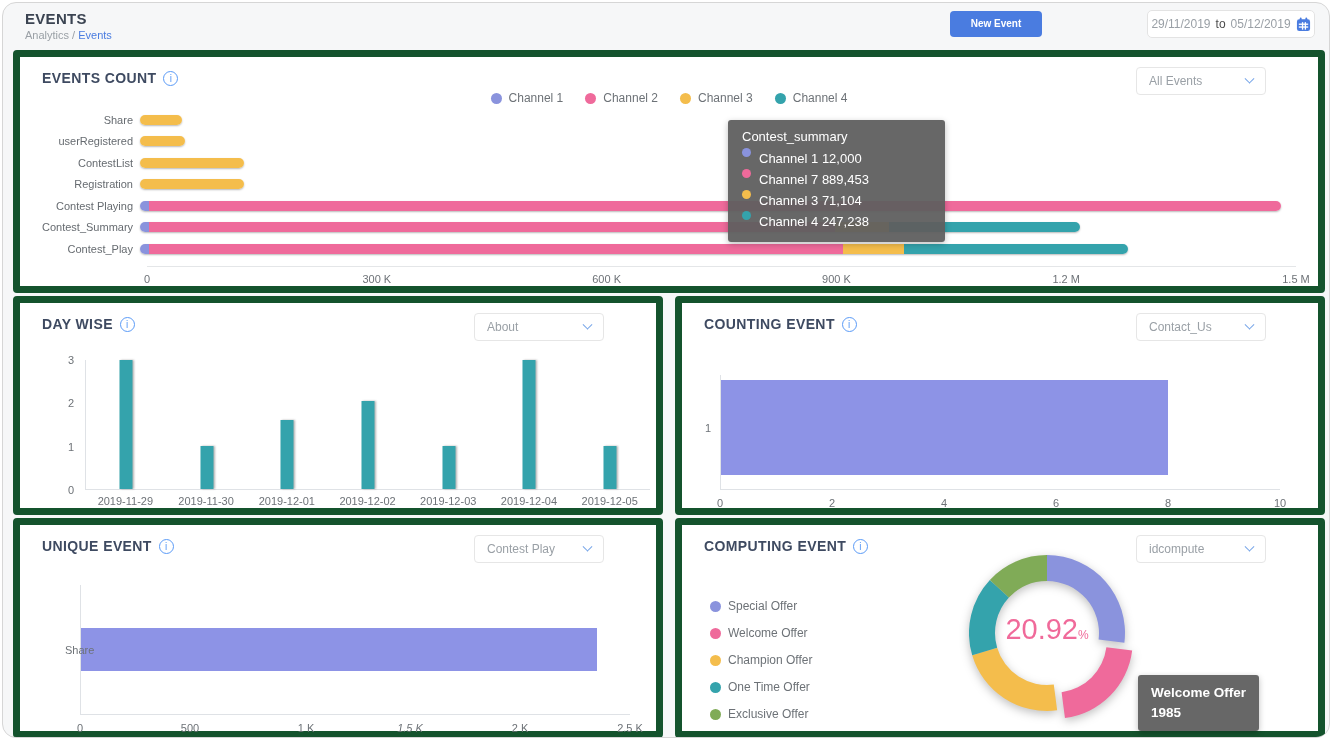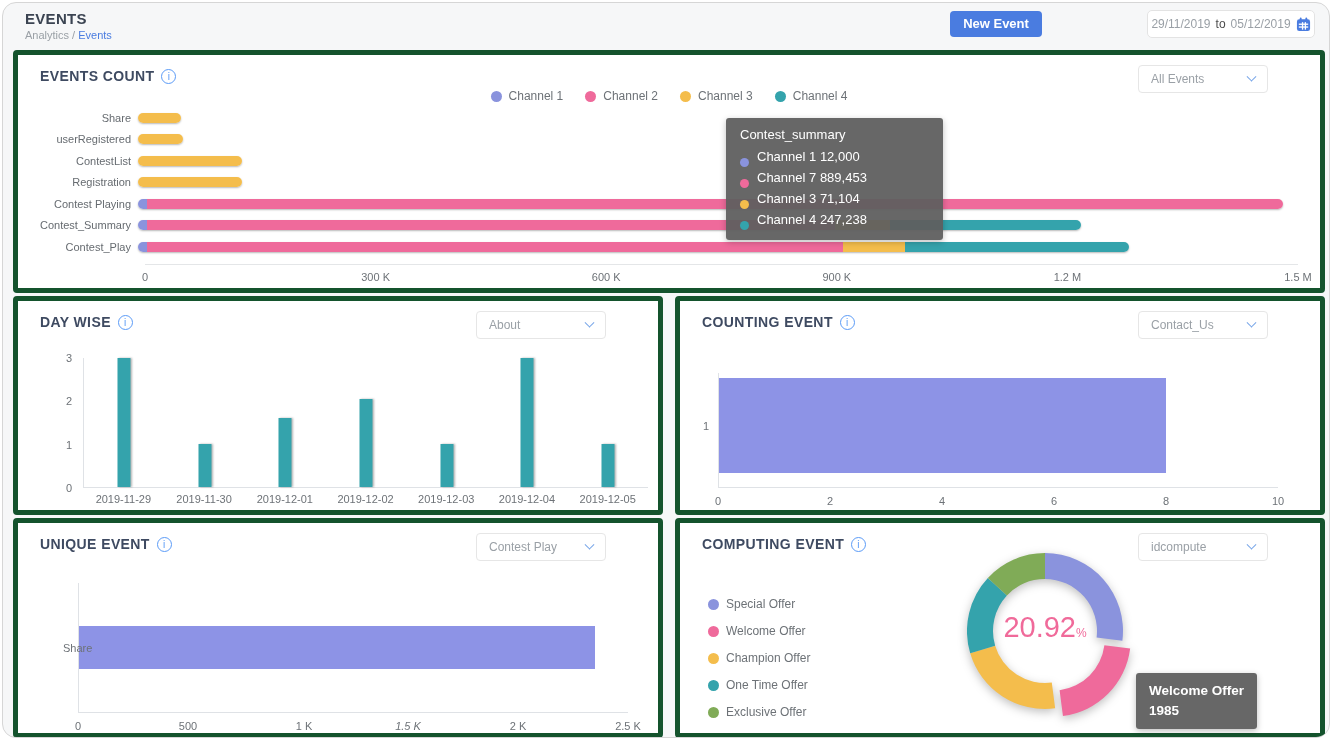--- a/index.html
+++ b/index.html
@@ -4,27 +4,27 @@
 <style>
   * { margin:0; padding:0; box-sizing:border-box; }
   body { width:1332px; height:740px; font-family:"Liberation Sans", sans-serif; background:#ffffff; position:relative; overflow:hidden; }
   .window { position:absolute; left:2px; top:2px; width:1328px; height:736px; background:#f6f7f8; border:1px solid #d6d6d6; border-radius:14px; overflow:hidden; }
 
   
   .topbar { position:absolute; left:0; top:0; width:100%; height:46px; }
   .page-title { position:absolute; left:22px; top:7px; font-size:15px; font-weight:bold; color:#3b4452; letter-spacing:.3px; }
   .breadcrumb { position:absolute; left:22px; top:26px; font-size:11px; color:#9aa0a6; }
   .breadcrumb .crumb-current { color:#4a7ce0; }
-  .btn-primary { position:absolute; right:287px; top:8px; width:92px; height:26px; background:#4a7ce0; color:#fff; font-size:13px; font-weight:bold; border:none; border-radius:4px; text-align:center; line-height:26px; cursor:pointer; }
+  .btn-primary { position:absolute; right:287px; top:8px; width:92px; height:26px; background:#4a7ce0; color:#fff; font-size:10px; font-weight:bold; border:none; border-radius:4px; text-align:center; line-height:26px; cursor:pointer; }
   .datebox { position:absolute; right:14px; top:7px; width:168px; height:28px; background:#fff; border:1px solid #e3e3e3; border-radius:5px; display:flex; align-items:center; justify-content:center; gap:5px; font-size:12px; color:#9aa0a6; }
   .datebox .date-sep { color:#4c4c4c; }
   .cal-icon { display:inline-block; line-height:0; }
 
   
-  .panel { position:absolute; background:#fff; border:5px solid #14532d; border-radius:4px; }
+  .panel { position:absolute; background:#fff; border:7px solid #14532d; border-radius:4px; }
   .panel-events { left:10px; top:47px; width:1312px; height:243px; }
   .panel-daywise { left:10px; top:293px; width:650px; height:219px; }
   .panel-counting { left:672px; top:293px; width:650px; height:219px; }
   .panel-unique { left:10px; top:515px; width:650px; height:220px; }
   .panel-computing { left:672px; top:515px; width:650px; height:220px; }
   .panel-title { position:absolute; left:22px; top:13px; font-size:14px; font-weight:bold; color:#3e4a61; letter-spacing:.4px; display:flex; align-items:center; gap:7px; }
   .info-icon { display:inline-block; width:15px; height:15px; border:1px solid #5b9bf7; border-radius:50%; color:#5b9bf7; font-size:10px; font-weight:normal; text-align:center; line-height:13px; font-style:normal; }
   .select-box { position:absolute; right:52px; top:10px; width:130px; height:28px; background:#fff; border:1px solid #e6e6e6; border-radius:4px; display:flex; align-items:center; padding:0 12px; font-size:12px; color:#9aa0a6; cursor:pointer; }
   .select-box .chevron { margin-left:auto; width:7px; height:7px; border-right:1.6px solid #74a3e8; border-bottom:1.6px solid #74a3e8; transform:rotate(45deg) translate(-2px,-2px); }
 
@@ -39,21 +39,21 @@
   .ec-row { display:flex; align-items:center; height:21.5px; }
   .ec-label { width:98px; text-align:right; font-size:11px; color:#666b70; padding-right:7px; flex:none; }
   .ec-track { flex:1; position:relative; height:10px; }
   .ec-group { position:absolute; left:0; top:0; height:10px; display:flex; border-radius:5px; overflow:hidden; box-shadow:0 1px 2px rgba(0,0,0,.28); }
   .ec-seg { height:100%; }
   .ec-axis { position:relative; margin-left:105px; height:22px; border-top:1px solid #e4e6e8; margin-top:6px; }
   .ec-tick { position:absolute; top:6px; transform:translateX(-50%); font-size:11px; color:#6d7277; white-space:nowrap; }
   .tooltip-dark { position:absolute; background:rgba(95,95,95,.95); border-radius:3px; color:#fff; z-index:5; box-shadow:0 2px 6px rgba(0,0,0,.25); }
   #ec-tooltip { left:708px; top:63px; width:217px; padding:9px 14px 10px 14px; font-size:13px; }
   #ec-tooltip .tt-title { margin-bottom:4px; }
-  #ec-tooltip .tt-row { display:flex; align-items:flex-end; gap:8px; line-height:21px; }
+  #ec-tooltip .tt-row { display:flex; align-items:flex-start; gap:8px; line-height:21px; }
   .tt-dot { width:9px; height:9px; border-radius:50%; flex:none; }
 
   
   #dw-legend { position:absolute; left:0; right:0; top:30px; }
   #dw-plot { position:absolute; left:65px; top:57px; width:565px; height:130px; border-left:1px solid #dfe2e6; border-bottom:1px solid #dfe2e6; display:flex; }
   .dw-col { flex:1; position:relative; }
   .dw-bar { position:absolute; left:50%; transform:translateX(-50%); bottom:0; width:13px; box-shadow:1px 0 2px rgba(0,0,0,.3); }
   #dw-ylabels { position:absolute; left:38px; top:57px; width:20px; height:130px; }
   #dw-ylabels span { position:absolute; right:4px; transform:translateY(50%); font-size:11px; color:#6d7277; }
   #dw-xlabels { position:absolute; left:65px; top:192px; width:565px; display:flex; }

